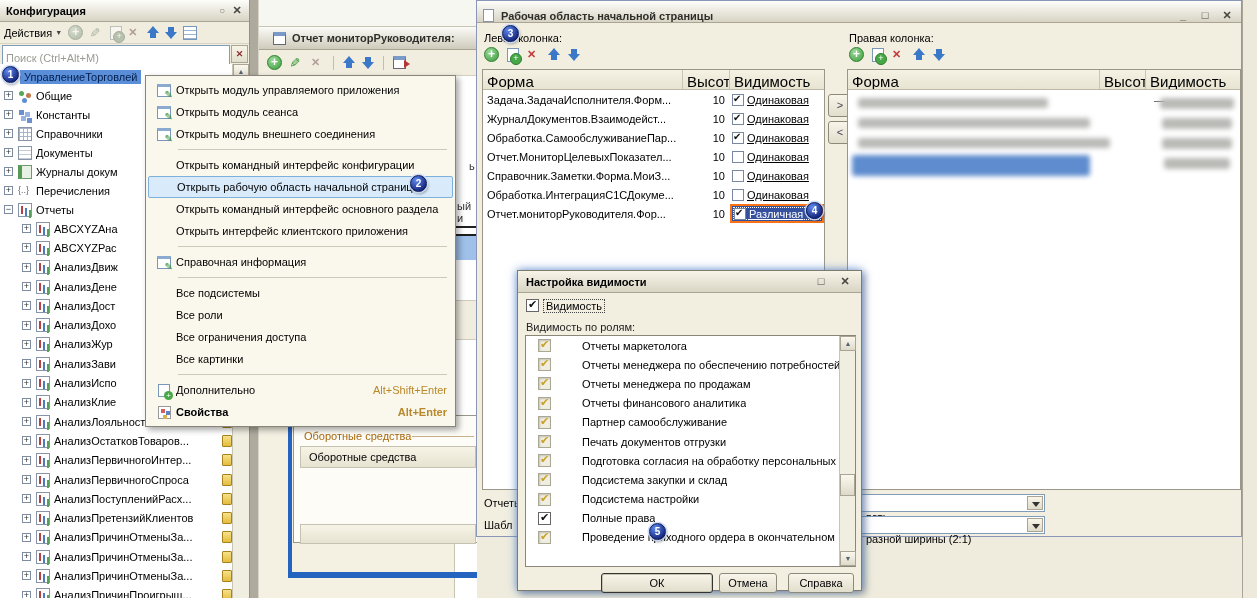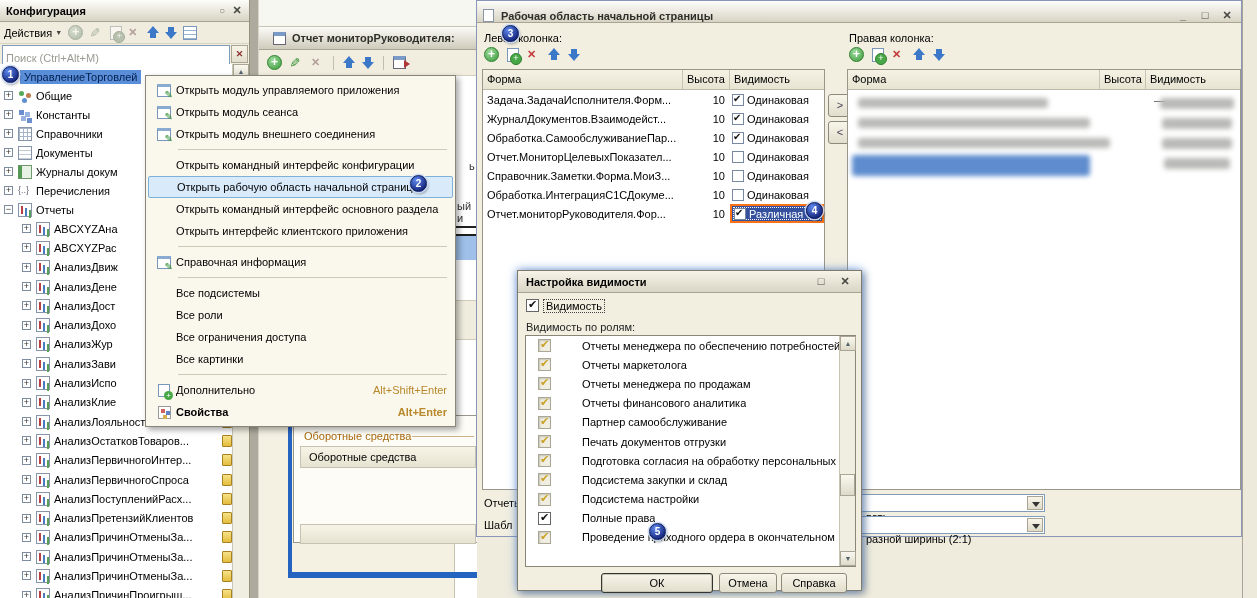--- a/index.html
+++ b/index.html
@@ -82,29 +82,29 @@
 .mi-extra{width:12px;height:13px;background:#fff;border:1px solid #7A96B8;position:relative}
 .mi-extra::after{content:"+";position:absolute;right:-4px;bottom:-4px;width:9px;height:9px;border-radius:50%;background:#48A848;color:#fff;font-size:8px;line-height:9px;text-align:center}
 .mi-props{width:13px;height:13px;background:#fff;border:1px solid #999;position:relative}
 .mi-props::after{content:"";position:absolute;left:2px;top:2px;width:4px;height:4px;background:#D06060;box-shadow:5px 2px 0 #6080C8,2px 6px 0 #D8B050}
 
 .workspace{left:476px;top:0;width:766px;height:537px;background:#F2EFE1;border:1px solid #8A96B8;z-index:3}
 .ws-title{height:22px;background:linear-gradient(#FDFDFA,#D8D4C4);border-bottom:1px solid #A9A494;display:flex;align-items:flex-end;gap:7px;padding:0 6px;font-weight:bold;color:#2E2E2A}
 .collabel{position:absolute;font-size:11px}
 .ws-tools{position:absolute;display:flex;gap:8px;align-items:center}
 .dtable{position:absolute;background:#fff;border:1px solid #9A968A}
-.dt-head{display:flex;height:20px;background:linear-gradient(#F5F2E4,#E8E4D2);border-bottom:1px solid #BDB9A9;font-size:11px}
+.dt-head{display:flex;height:20px;background:linear-gradient(#F5F2E4,#E8E4D2);border-bottom:1px solid #BDB9A9;font-size:15px}
 .dt-head>div{padding:3px 4px;border-right:1px solid #C9C5B5;overflow:hidden;white-space:nowrap}
 .dt-row{display:flex;height:19px;align-items:center;white-space:nowrap}
 .c-form{overflow:hidden;padding:0 4px}
 .c-h{text-align:right;padding:0 5px}
 .c-vis{display:flex;align-items:center;gap:3px;padding:0 2px}
 .cbx{width:12px;height:12px;background:#fff;border:1px solid #7788A0;flex:none;position:relative}
 .cbx.on::after{content:"\2714";position:absolute;left:0;top:-2px;font-size:10px;color:#111}
-.vlink{}
+.vlink{text-decoration:underline}
 .cell-sel{background:#35519E;border:2px solid #f97316;outline:1px dotted #fff;outline-offset:-4px;color:#fff;height:19px}
 .cell-sel .vlink{color:#fff}
 .mvbtn{position:absolute;width:24px;height:23px;background:linear-gradient(#F8F5EA,#E2DECD);border:1px solid #8E8A7A;border-radius:3px;text-align:center;line-height:21px;color:#445;font-size:11px}
 .blob{position:absolute;background:#B9B9B6;filter:blur(2.5px);border-radius:3px}
 .blob.blue{background:#5E8CCE}
 .combo{position:absolute;height:18px;background:#fff;border:1px solid #7F9DB9;display:flex}
 .combo .ctext{position:absolute;top:16px;white-space:nowrap}
 .combo .cbtn{position:absolute;right:1px;top:1px;width:16px;height:14px;background:linear-gradient(#F8F5EA,#E0DCCB);border:1px solid #A9A494}
 .combo .cbtn::after{content:"";position:absolute;left:4px;top:5px;border-left:4px solid transparent;border-right:4px solid transparent;border-top:5px solid #333}
 .rstrip{left:1242px;top:0;width:15px;height:598px;background:#EDEADB;border-left:1px solid #A8A49A;z-index:0}
@@ -580,25 +580,25 @@
       </span>
     </div>
     <div class="dlg-cb-row">
       <span class="cb13 on"></span>
       <span class="dotted">Видимость</span>
     </div>
     <span class="roles-label">Видимость по ролям:</span>
     <div class="rolelist">
       <div class="role-row">
           <span class="cb13 on amber"></span>
+          <span class="rl">Отчеты маркетолога</span>
+        </div>
+      <div class="role-row">
+          <span class="cb13 on amber"></span>
           <span class="rl">Отчеты менеджера по обеспечению потребностей</span>
-        </div>
-      <div class="role-row">
-          <span class="cb13 on amber"></span>
-          <span class="rl">Отчеты маркетолога</span>
         </div>
       <div class="role-row">
           <span class="cb13 on amber"></span>
           <span class="rl">Отчеты менеджера по продажам</span>
         </div>
       <div class="role-row">
           <span class="cb13 on amber"></span>
           <span class="rl">Отчеты финансового аналитика</span>
         </div>
       <div class="role-row">
@@ -630,21 +630,21 @@
           <span class="rl">Проведение приходного ордера в окончательном ...</span>
         </div>
       <div class="rl-sb">
         <div class="sb-btn" style="position:absolute;top:0;left:0">▲</div>
         <div class="thumb"></div>
         <div class="sb-btn" style="position:absolute;bottom:0;left:0">▼</div>
       </div>
     </div>
     <div class="btn default" style="left:83px;top:302px;width:112px">ОК</div>
     <div class="btn" style="left:201px;top:302px;width:58px">Отмена</div>
-    <div class="btn" style="left:263px;top:302px;width:66px">Справка</div>
+    <div class="btn" style="left:270px;top:302px;width:66px">Справка</div>
   </div>
 
   <div class="badge" style="left:2px;top:66px">1</div>
   <div class="badge" style="left:410px;top:175px">2</div>
   <div class="badge" style="left:502px;top:25px">3</div>
   <div class="badge" style="left:806px;top:202px">4</div>
   <div class="badge" style="left:649px;top:523px">5</div>
 
 </div>
 

